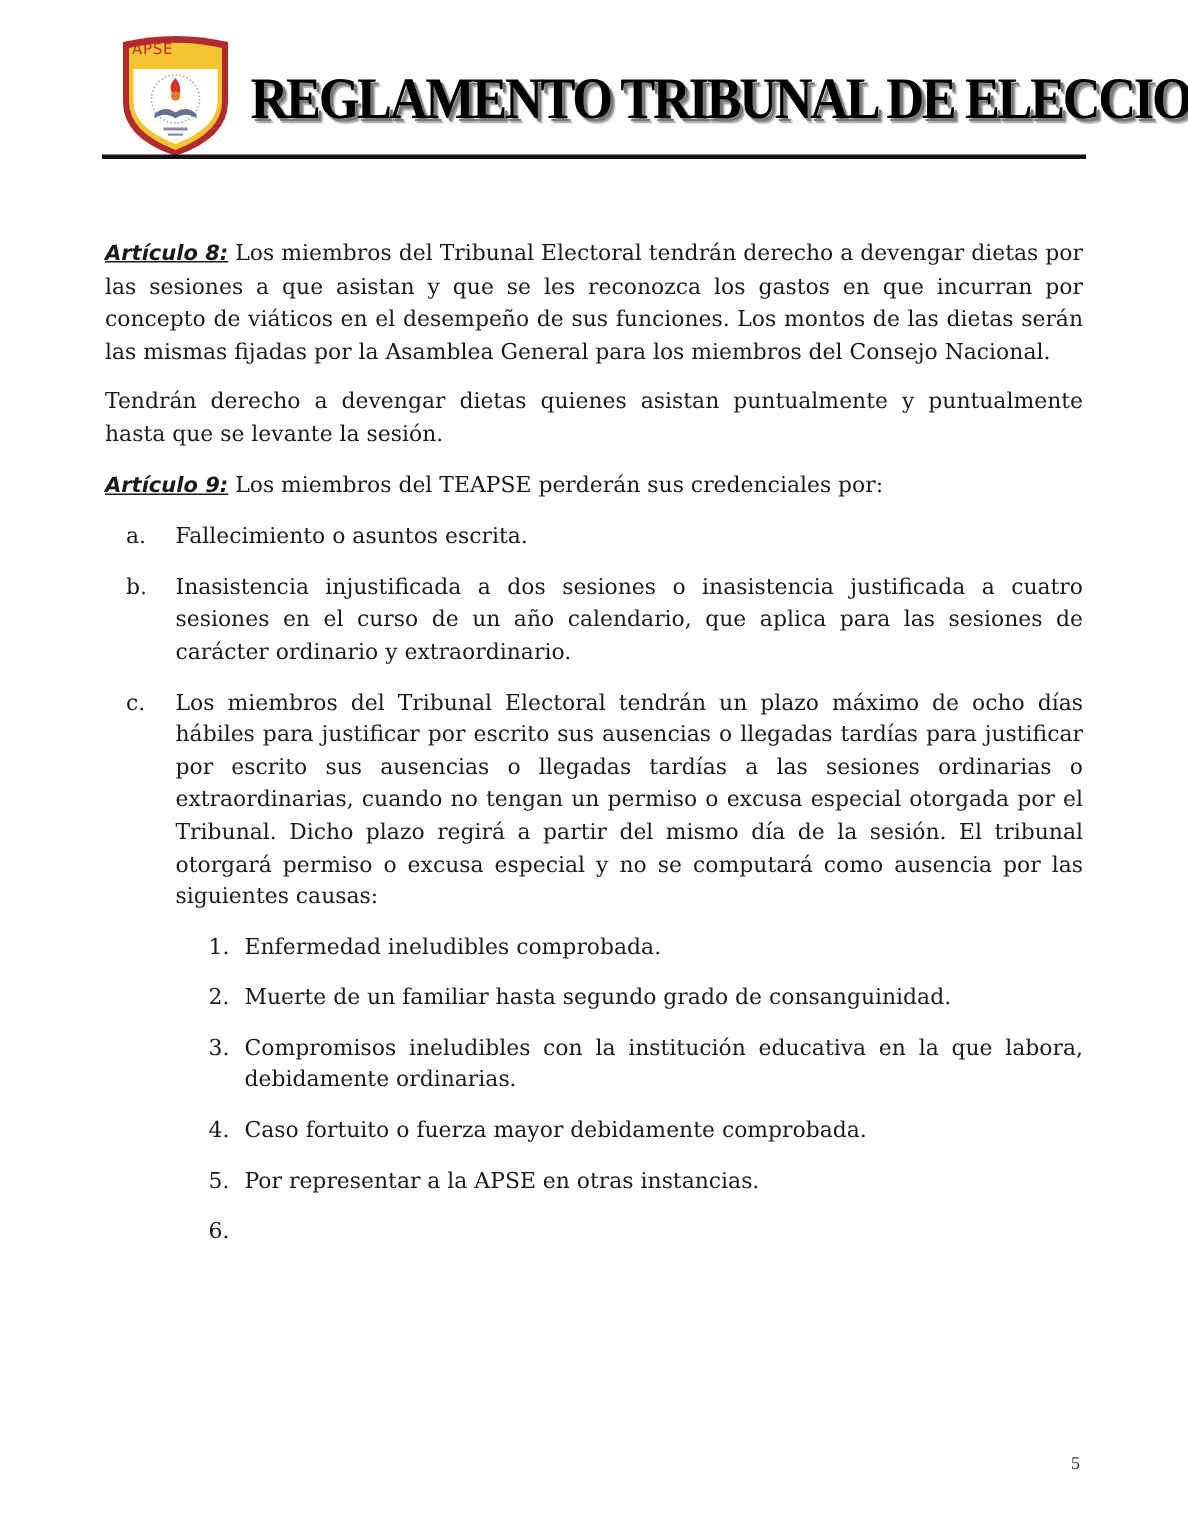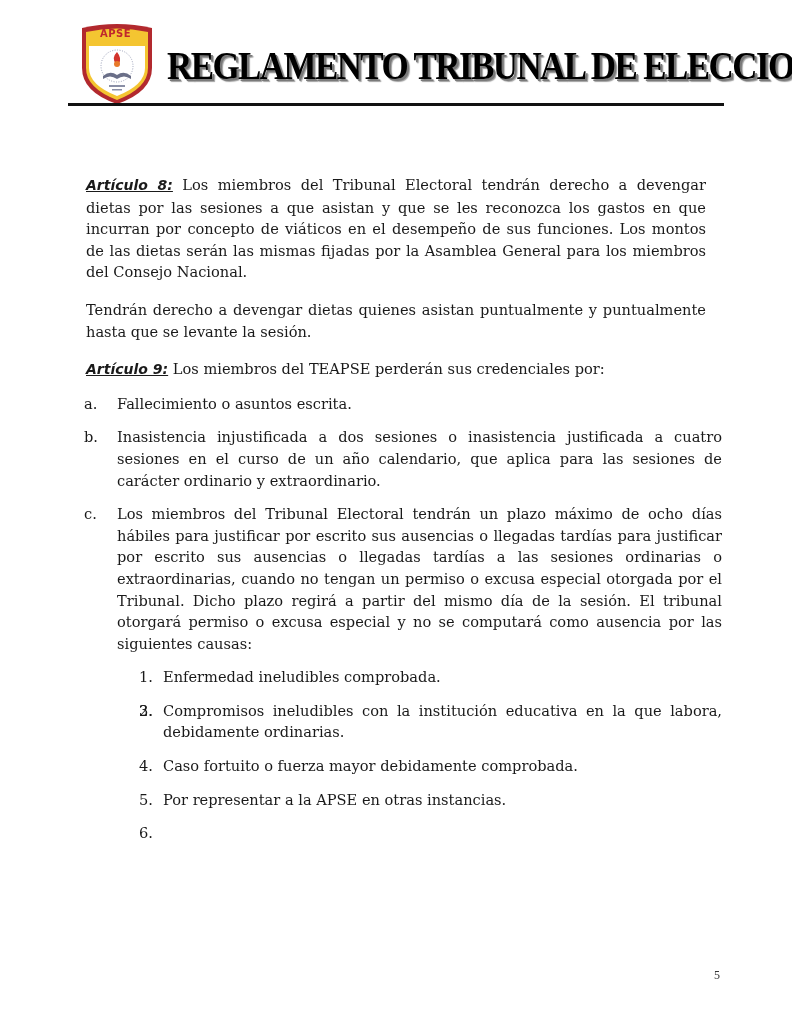--- a/index.html
+++ b/index.html
@@ -8,21 +8,21 @@
   .logo { position: absolute; left: 76px; top: 22px; width: 82px; height: 84px; }
   .title {
     position: absolute; left: 167px; top: 44px; width: 470px;
     font-family: "Liberation Serif", serif; font-weight: bold; font-size: 35px;
     letter-spacing: -1.6px; color: #000; white-space: nowrap;
     transform: scaleY(1.12); transform-origin: left top;
     text-shadow: 2px 2px 0 #7a7a7a, 3px 3px 1px #a0a0a0;
   }
   .rule { position: absolute; left: 68px; top: 103px; width: 656px; height: 3px; background: #111; }
   .content { position: absolute; left: 70px; top: 158px; width: 652px; font-size: 14.6px; line-height: 21.6px; }
-  p { margin: 16px; text-align: justify; }
+  p { margin: 0; text-align: justify; }
   .para { margin-bottom: 12px; }
   .art-label { font-style: italic; font-weight: bold; text-decoration: underline; font-family: "DejaVu Sans", sans-serif; font-size: 14px; }
   .alpha-list { margin: 0; padding: 0; list-style: none; }
   .alpha-item { position: relative; padding-left: 47px; margin-bottom: 12px; text-align: justify; }
   .alpha-item .marker { position: absolute; left: 14px; top: 0; }
   .num-list { margin: 12px 0 0 0; padding: 0; list-style: none; }
   .num-item { position: relative; padding-left: 93px; margin-bottom: 12px; text-align: justify; }
   .num-item .marker { position: absolute; left: 69px; top: 0; }
   .page-number { position: absolute; left: 714px; top: 968px; font-family: "Liberation Serif", serif; font-size: 12px; color: #333; }
 </style>
@@ -35,37 +35,37 @@
     <path d="M10 10 Q41 3 72 10 L72 46 Q72 66 41 78 Q10 66 10 46 Z" fill="#f4c531"></path>
     <path d="M13 24 L69 24 L69 46 Q69 63 41 74 Q13 63 13 46 Z" fill="#ffffff"></path>
     <rect x="18" y="9" width="46" height="13" rx="2" fill="#f4c531"></rect>
     <circle cx="41" cy="44" r="16" fill="none" stroke="#9aa0b8" stroke-width="1" stroke-dasharray="1 1.5"></circle>
     <path d="M41 30 Q46 36 43 42 Q41 38 40 42 Q35 36 41 30 Z" fill="#d2332b"></path>
     <circle cx="41" cy="42" r="3" fill="#e87a2a"></circle>
     <path d="M27 54 Q34 48 41 53 Q48 48 55 54 L55 57 Q48 52 41 57 Q34 52 27 57 Z" fill="#6a6f88"></path>
     <rect x="33" y="63" width="16" height="2" fill="#8a8fa6"></rect>
     <rect x="36" y="67" width="10" height="1.5" fill="#8a8fa6"></rect>
   </svg>
-  <span class="logo-text" style="position:absolute;left:100px;top:28px;font-family:'DejaVu Sans',sans-serif;font-weight:bold;font-size:10px;color:#c0272d;letter-spacing:0.5px;">APSE</span>
+  <span class="logo-text" style="position:absolute;left:88px;top:28px;font-family:'DejaVu Sans',sans-serif;font-weight:normal;font-size:10px;color:#c0272d;letter-spacing:0.5px;">APSE</span>
   <div class="title">REGLAMENTO TRIBUNAL DE ELECCIONES</div>
   <div class="rule"></div>
 </div>
 
 <div class="content">
   <p class="para"><span class="art-label">Artículo 8:</span><span> Los miembros del Tribunal Electoral tendrán derecho a devengar dietas por las sesiones a que asistan y que se les reconozca los gastos en que incurran por concepto de viáticos en el desempeño de sus funciones. Los montos de las dietas serán las mismas fijadas por la Asamblea General para los miembros del Consejo Nacional.</span></p>
   <p class="para">Tendrán derecho a devengar dietas quienes asistan puntualmente y puntualmente hasta que se levante la sesión.</p>
   <p class="para"><span class="art-label">Artículo 9:</span><span> Los miembros del TEAPSE perderán sus credenciales por:</span></p>
 
   <ul class="alpha-list">
     <li class="alpha-item"><span class="marker">a.</span><span>Fallecimiento o asuntos escrita.</span></li>
     <li class="alpha-item"><span class="marker">b.</span><span>Inasistencia injustificada a dos sesiones o inasistencia justificada a cuatro sesiones en el curso de un año calendario, que aplica para las sesiones de carácter ordinario y extraordinario.</span></li>
     <li class="alpha-item"><span class="marker">c.</span><span>Los miembros del Tribunal Electoral tendrán un plazo máximo de ocho días hábiles para justificar por escrito sus ausencias o llegadas tardías para justificar por escrito sus ausencias o llegadas tardías a las sesiones ordinarias o extraordinarias, cuando no tengan un permiso o excusa especial otorgada por el Tribunal. Dicho plazo regirá a partir del mismo día de la sesión. El tribunal otorgará permiso o excusa especial y no se computará como ausencia por las siguientes causas:</span>
       <ul class="num-list" style="margin-left:-47px;">
         <li class="num-item"><span class="marker">1.</span><span>Enfermedad ineludibles comprobada.</span></li>
-        <li class="num-item"><span class="marker">2.</span></li>
+        <li class="num-item"><span class="marker">2.</span><span>Muerte de un familiar hasta segundo grado de consanguinidad.</span></li>
         <li class="num-item"><span class="marker">3.</span><span>Compromisos ineludibles con la institución educativa en la que labora, debidamente ordinarias.</span></li>
         <li class="num-item"><span class="marker">4.</span><span>Caso fortuito o fuerza mayor debidamente comprobada.</span></li>
         <li class="num-item"><span class="marker">5.</span><span>Por representar a la APSE en otras instancias.</span></li>
         <li class="num-item"><span class="marker">6.</span></li>
       </ul>
     </li>
   </ul>
 </div>
 
 <div class="page-number">5</div>

